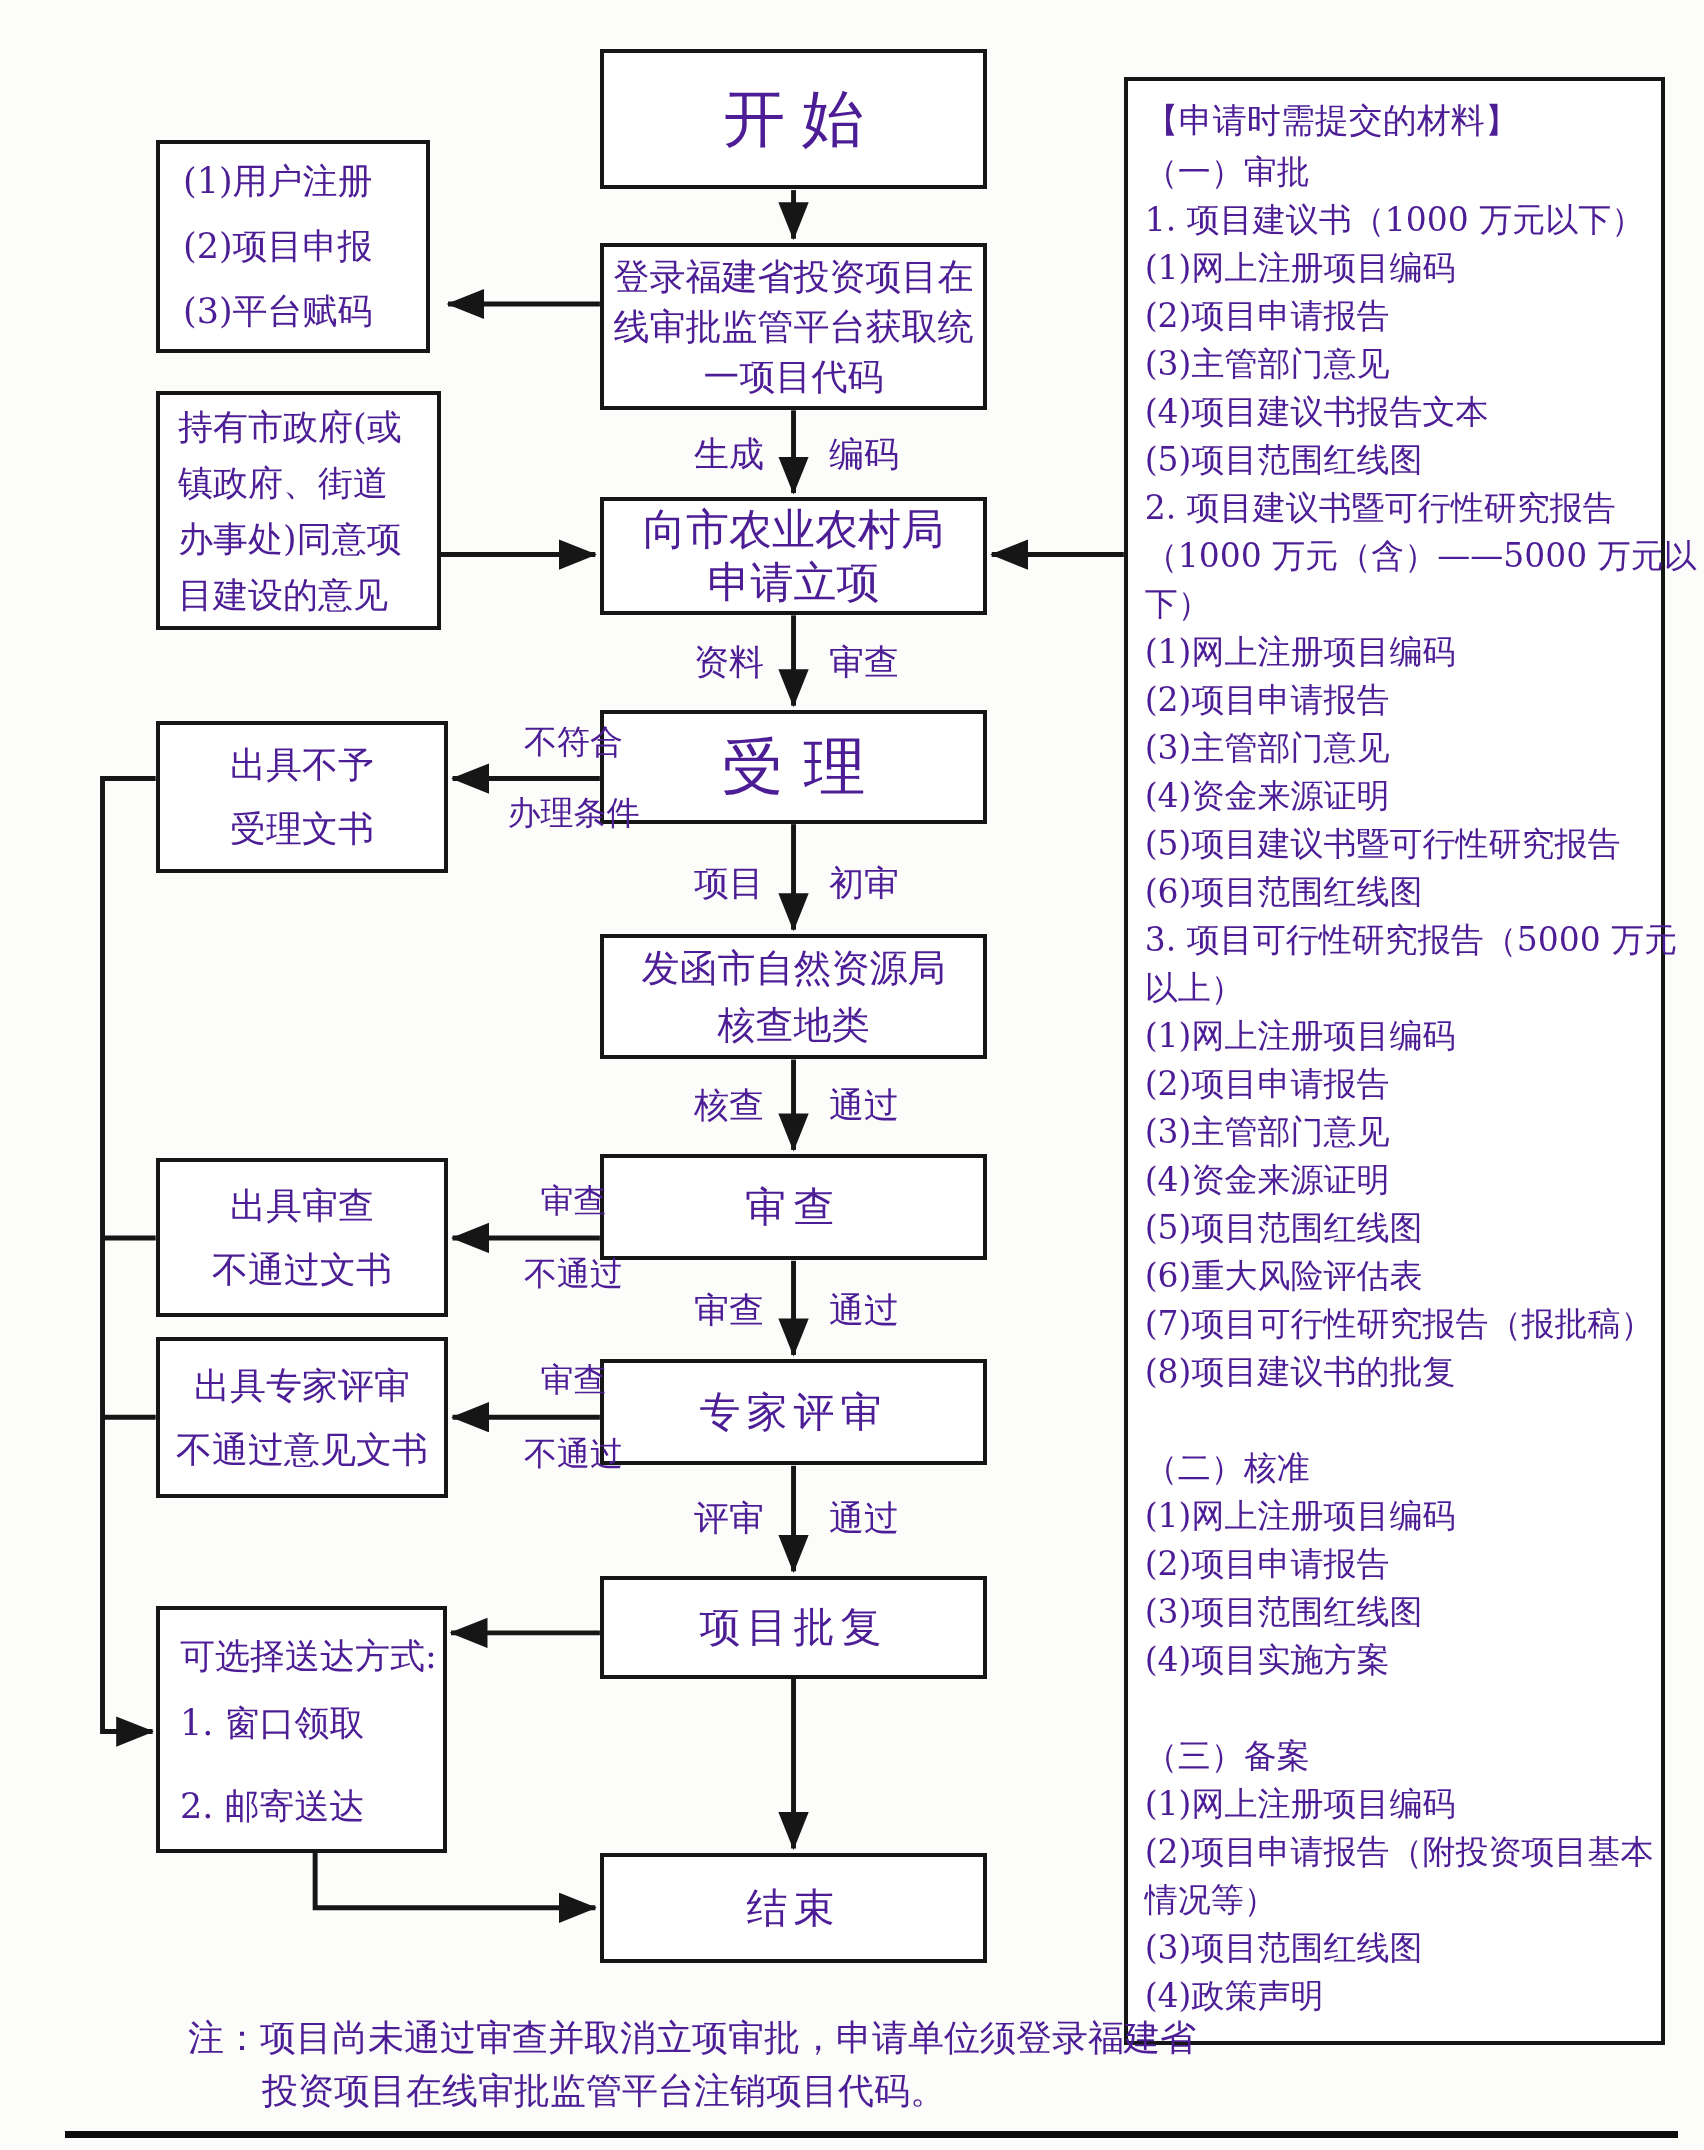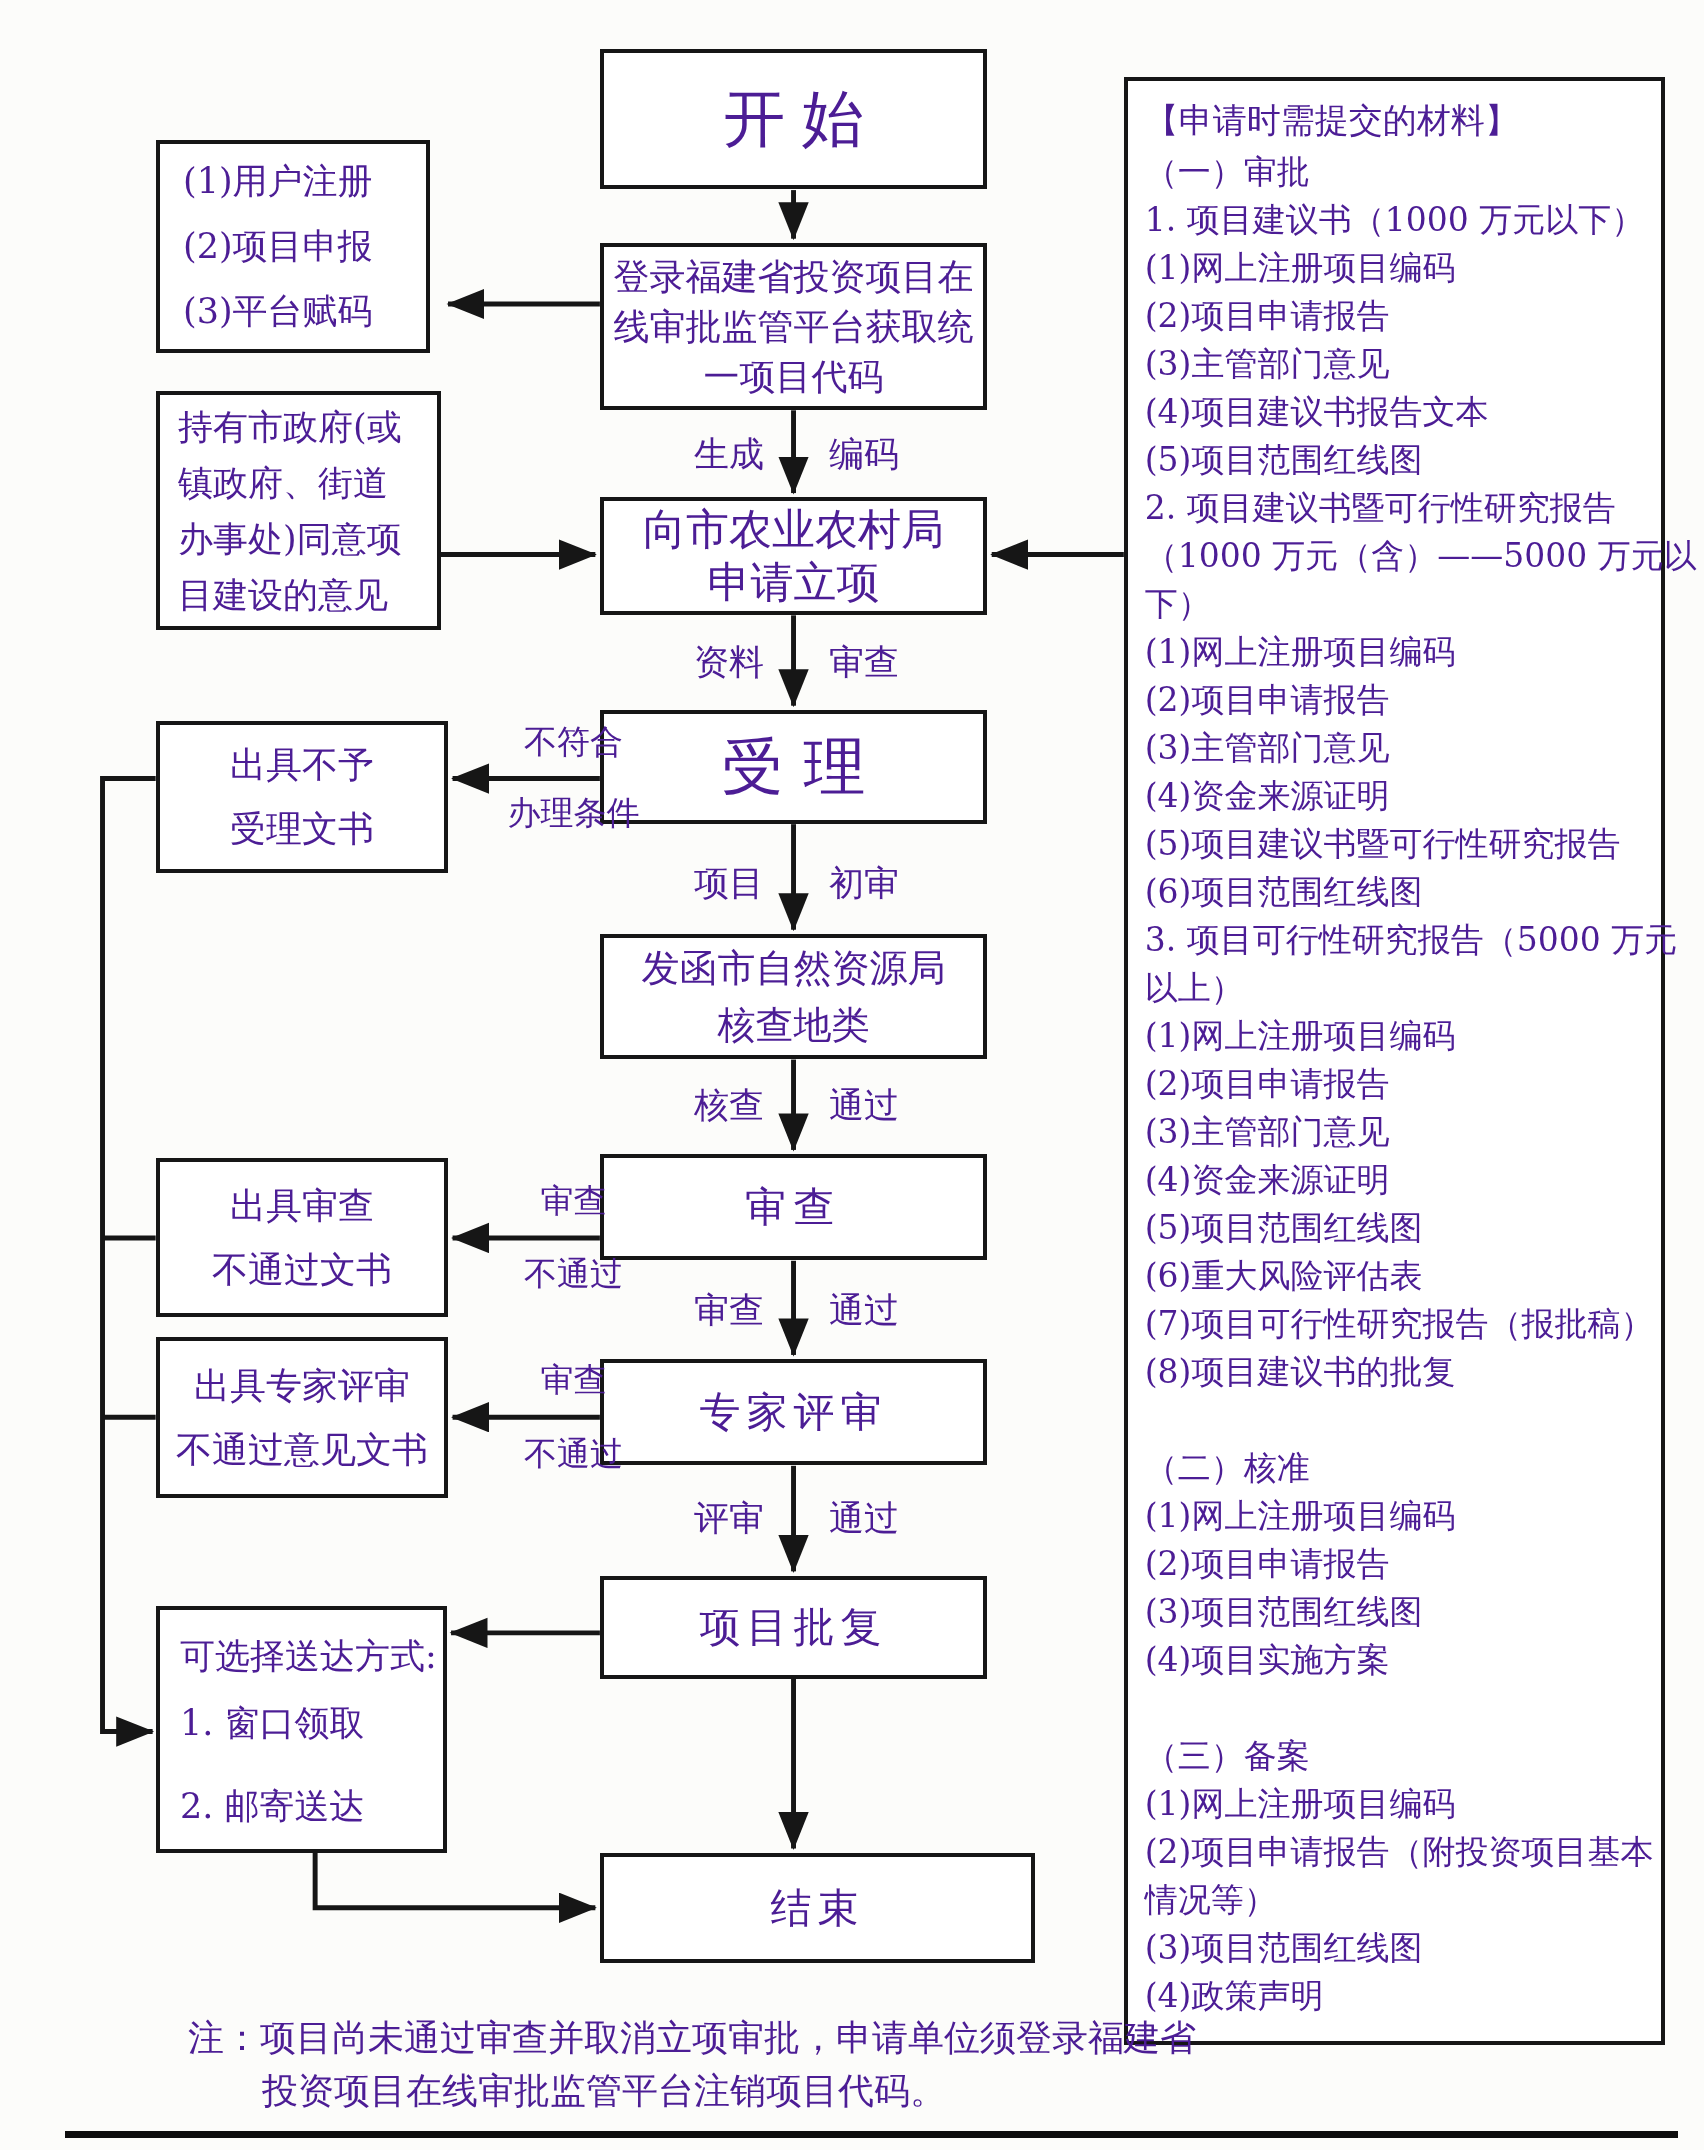--- a/index.html
+++ b/index.html
@@ -17,21 +17,21 @@
 
   
   .node-start  {left:600px;top:49px;  width:387px;height:140px;font-size:62px;letter-spacing:16.7px;padding-left:16.7px;}
   .node-login  {left:600px;top:243px; width:387px;height:167px;font-size:36px;line-height:50px;padding:3px 4.6px;}
   .node-apply  {left:600px;top:497px; width:387px;height:118px;font-size:43px;line-height:53px;}
   .node-accept {left:600px;top:710px; width:387px;height:114px;font-size:62px;letter-spacing:20px;padding-left:20px;}
   .node-land   {left:600px;top:934px;width:387px;height:125px;font-size:38px;line-height:57px;}
   .node-review {left:600px;top:1154px;width:387px;height:106px;font-size:41px;letter-spacing:7.6px;}
   .node-expert {left:600px;top:1359px;width:387px;height:106px;font-size:41px;letter-spacing:6px;}
   .node-approval{left:600px;top:1576px;width:387px;height:103px;font-size:41px;letter-spacing:6px;}
-  .node-end    {left:600px;top:1853px;width:435px;height:110px;font-size:41px;letter-spacing:6px;}
+  .node-end    {left:600px;top:1853px;width:387px;height:110px;font-size:41px;letter-spacing:6px;}
 
   
   .box-platform{left:156px;top:140px;width:274px;height:213px;align-items:flex-start;padding-left:23px;row-gap:26px;font-size:35px;text-align:left;}
   .box-gov     {left:156px;top:391px;width:285px;height:239px;align-items:flex-start;justify-content:center;padding:10.6px 18px;font-size:35px;line-height:56px;text-align:left;}
   .box-reject  {left:156px;top:721px;width:292px;height:152px;font-size:36px;line-height:64px;}
   .box-reviewfail{left:156px;top:1158px;width:292px;height:159px;font-size:36px;line-height:64px;}
   .box-expertfail{left:156px;top:1337px;width:292px;height:161px;font-size:36px;line-height:64px;}
   .box-delivery{left:156px;top:1606px;width:291px;height:247px;align-items:flex-start;justify-content:space-evenly;padding-left:20px;font-size:35px;text-align:left;}
 
   

